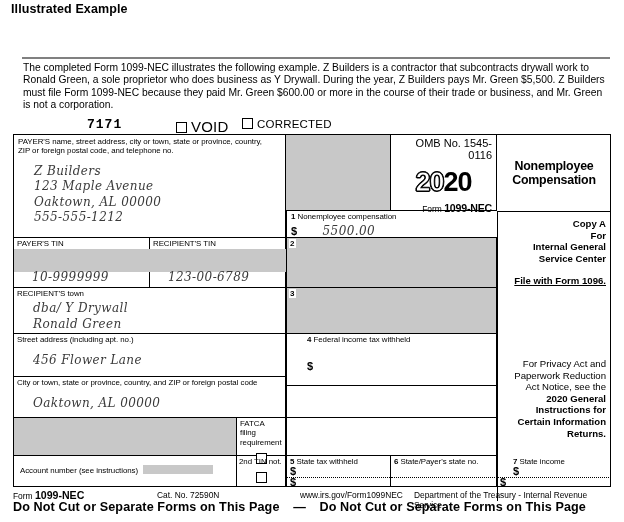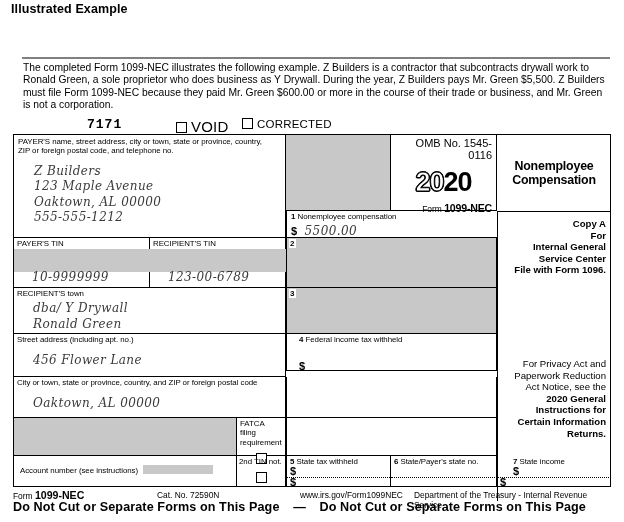--- a/index.html
+++ b/index.html
@@ -156,31 +156,31 @@
       </div>
     </div>
 
     <div class="cell bl bb" style="left:272px;top:76px;width:211px;height:27px;padding:1px 4px;">
       <div class="cap">
         <b class="cap-b">1</b>
         <span>Nonemployee compensation</span>
       </div>
       <div style="margin-top:0px;">
         <span class="dollar">$</span>
-        <span class="hand" style="margin-left:3px;text-align:center;">5500.00</span>
+        <span class="hand" style="margin-left:21px;text-align:center;">5500.00</span>
       </div>
     </div>
 
     <div class="cell bl bt" style="left:483px;top:76px;width:114px;height:143px;padding:6px 5px 0 4px;">
       <div class="rtext">
         <div>Copy A</div>
         <div>For</div>
         <div>Internal General</div>
         <div>Service Center</div>
-        <div style="">File with Form 1096.</div>
+        <div style="margin-top:11px;text-decoration:underline;">File with Form 1096.</div>
       </div>
     </div>
 
     <div class="cell gray bl br bb" style="left:272px;top:103px;width:211px;height:50px;">
       <span class="boxnum">2</span>
     </div>
 
     <div class="cell br bb" style="left:0;top:103px;width:136px;height:50px;padding:1px 0 0 3px;">
       <div class="cap">PAYER'S TIN</div>
       <div class="gray" style="position:absolute;left:0;top:11px;width:136px;height:23px;"></div>
@@ -202,21 +202,21 @@
 
     <div class="cell gray bl br bb" style="left:272px;top:153px;width:211px;height:46px;">
       <span class="boxnum">3</span>
     </div>
 
     <div class="cell br bb" style="left:0;top:199px;width:272px;height:43px;padding:1px 0 0 3px;">
       <div class="cap">Street address (including apt. no.)</div>
       <div class="hand" style="margin-left:16px;margin-top:9px;">456 Flower Lane</div>
     </div>
 
-    <div class="cell bl br bb" style="left:272px;top:199px;width:211px;height:37px;padding:1px 12px;">
+    <div class="cell bl br bb" style="left:272px;top:199px;width:211px;height:52px;padding:1px 20px;">
       <div class="cap">
         <b class="cap-b">4</b>
         <span>Federal income tax withheld</span>
       </div>
       <div class="dollar" style="margin-top:16px;">$</div>
     </div>
 
     <div class="cell bl" style="left:483px;top:219px;width:114px;height:147px;padding:4px 5px 0 4px;">
       <div class="rtext rtext-norm">For Privacy Act and Paperwork Reduction Act Notice, see the</div>
       <div class="rtext">2020 General Instructions for Certain Information Returns.</div>

